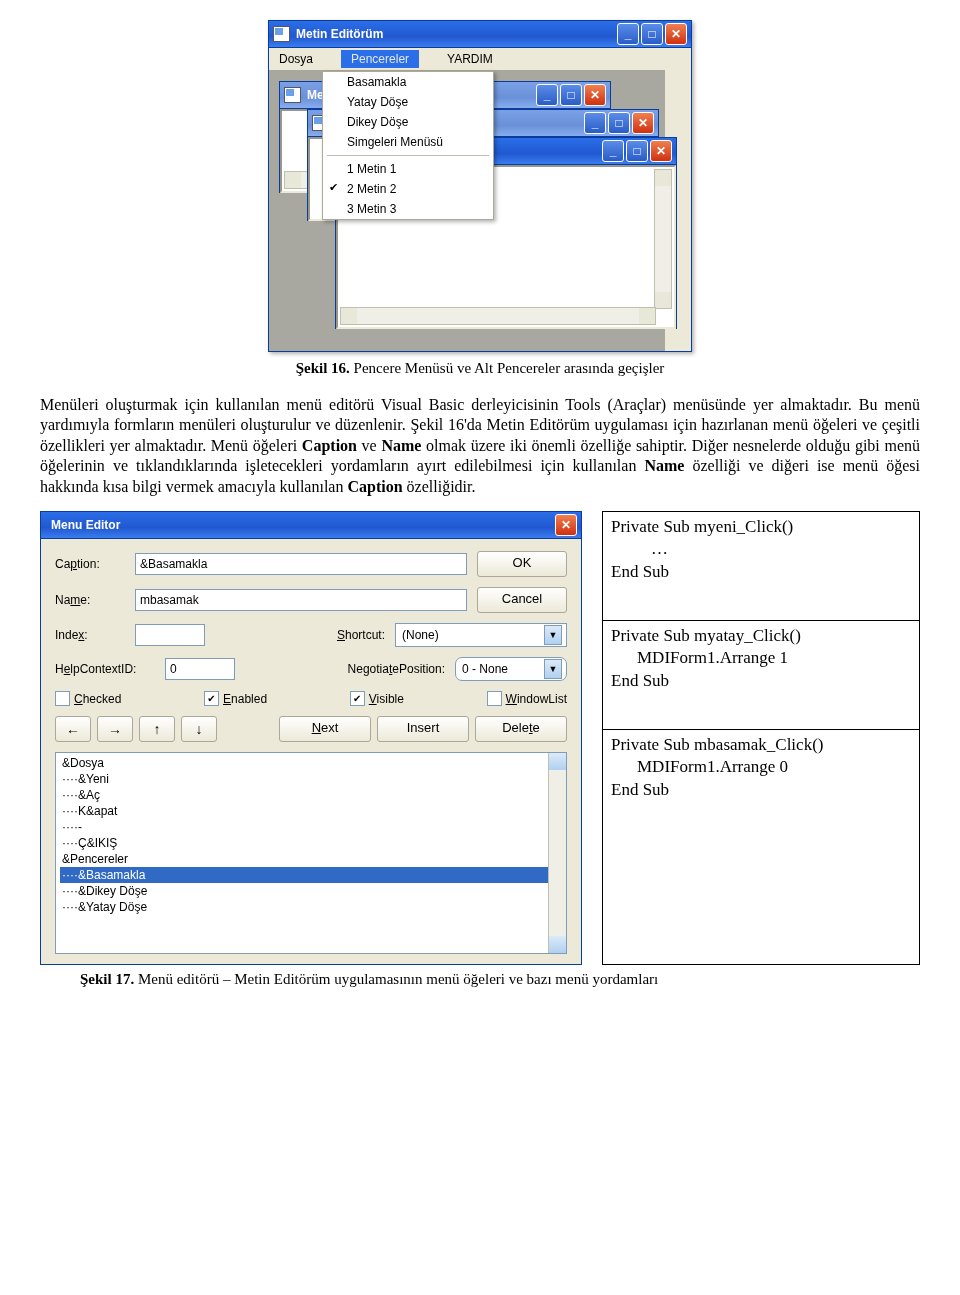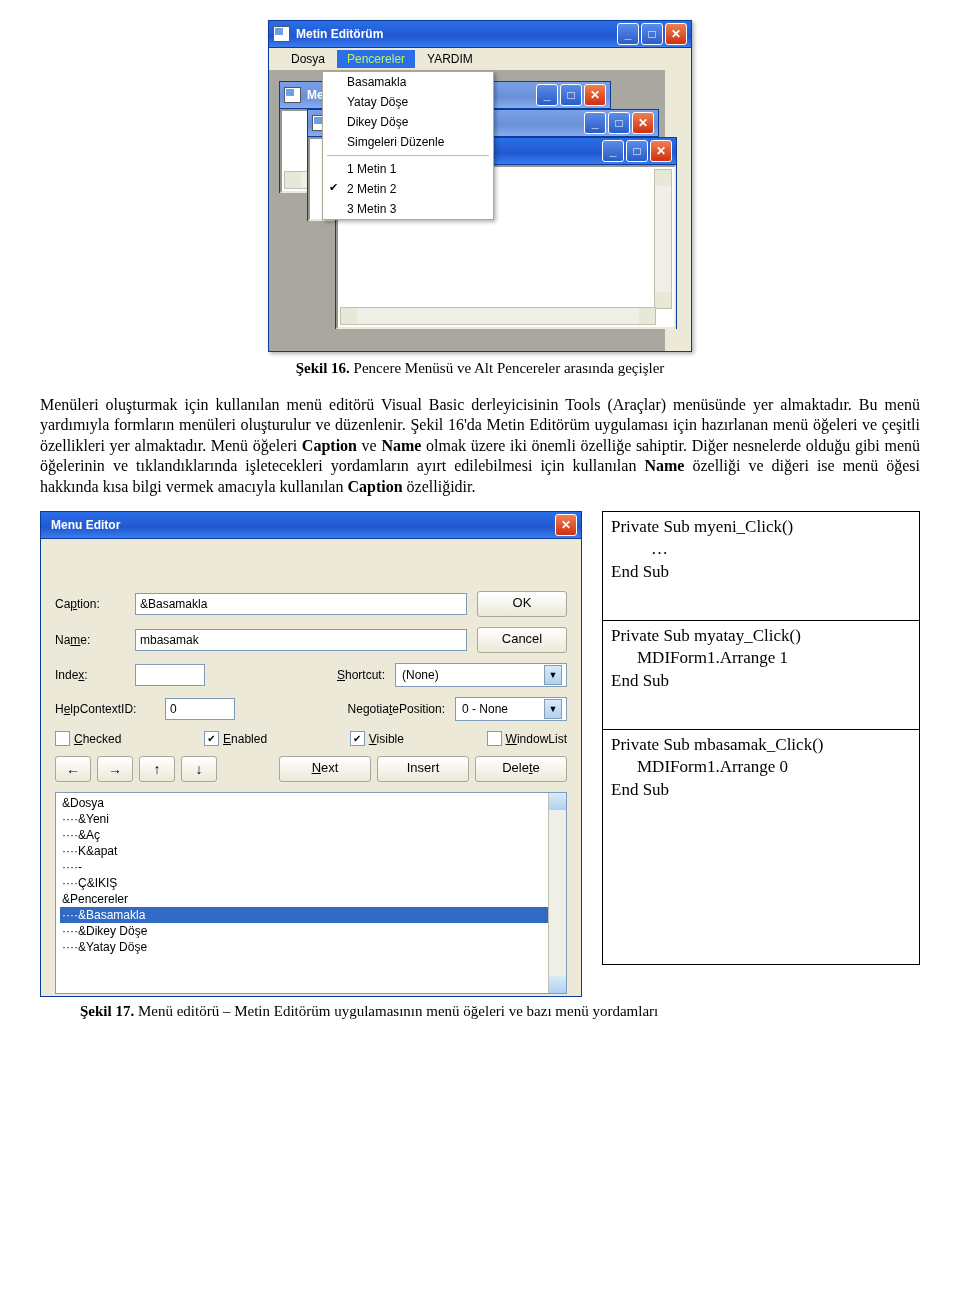--- a/index.html
+++ b/index.html
@@ -46,23 +46,23 @@
   }
   .xp-title-text { flex: 1; white-space: nowrap; overflow: hidden; }
   .xp-winbtns { display: flex; gap: 2px; }
   .xp-winbtn {
     width: 20px; height: 20px; border: 1px solid #fff;
     border-radius: 3px; display:flex; align-items:center; justify-content:center;
     font-family: Arial, sans-serif; font-size: 12px; font-weight: bold;
     color: #fff; background: linear-gradient(to bottom,#5a8ce8,#2a5cc8);
   }
   .xp-winbtn.close { background: linear-gradient(to bottom,#f08050,#d03010); }
-  .xp-menubar { background: #ece9d8; padding: 2px 12px; display:flex; gap:2px; }
+  .xp-menubar { background: #ece9d8; padding: 2px 0; display:flex; gap:18px; }
   .xp-menuitem { padding: 2px 10px; }
-  .xp-menuitem.open { background: #2a6ee8; color:#bef264; }
+  .xp-menuitem.open { background: #2a6ee8; color:#e5e5e5; }
   .mdi-client {
     background: #a8a8a0;
     position: relative;
     width: 396px; height: 280px;
     border-top: 1px solid #aca899;
   }
   .dropdown-menu {
     position: absolute;
     left: 53px; top: 0;
     width: 170px;
@@ -119,21 +119,21 @@
 
   
   .lower-row { display: flex; gap: 0; align-items: flex-start; }
   .me-window {
     width: 540px;
     border: 1px solid #0a3c9c;
     background: #ece9d8;
     font-family: Tahoma, Arial, sans-serif;
     font-size: 12px;
   }
-  .me-body { padding: 12px 14px 2px 14px; margin-top: 40px; }
+  .me-body { padding: 12px 14px 10px 14px; }
   .me-row { display: flex; align-items: center; margin-bottom: 10px; gap: 10px; }
   .me-label { width: 70px; }
   .me-input {
     flex: 1; height: 20px; border: 1px solid #7f9db9; background: #fff;
     padding: 0 4px; font-family: Tahoma, sans-serif; font-size: 12px;
   }
   .me-input.small { width: 60px; flex: none; }
   .me-btn {
     width: 88px; height: 24px;
     background: linear-gradient(to bottom,#fff,#ece9d8);
@@ -262,21 +262,21 @@
         <div class="child-body" style="height:160px;">
           <div class="vscroll"></div>
           <div class="hscroll"></div>
         </div>
       </div>
 
       <div class="dropdown-menu">
         <div class="dd-item">Basamakla</div>
         <div class="dd-item">Yatay Döşe</div>
         <div class="dd-item">Dikey Döşe</div>
-        <div class="dd-item">Simgeleri Düzenle</div>
+        <div class="dd-item">Simgeleri Menüsü</div>
         <div class="dd-sep"></div>
         <div class="dd-item">1 Metin 1</div>
         <div class="dd-item dd-check">2 Metin 2</div>
         <div class="dd-item">3 Metin 3</div>
       </div>
 
     </div>
   </div>
 </div>
 
@@ -320,21 +320,21 @@
           <span>(None)</span>
           <span class="arrow">▼</span>
         </div>
       </div>
 
       <div class="me-row">
         <span style="width:100px;">H<span class="underline">e</span>lpContextID:</span>
         <input class="me-input small" value="0" style="">
         <span style="flex:1;"></span>
         <span>Negotia<span class="underline">t</span>ePosition:</span>
-        <div class="me-select" style="width:100px;">
+        <div class="me-select" style="width:100px;border-radius:7px;">
           <span>0 - None</span>
           <span class="arrow">▼</span>
         </div>
       </div>
 
       <div class="me-row" style="gap:26px;justify-content:space-between;">
         <div class="me-chk">
           <div class="me-chkbox"></div>
           <span><span class="underline">C</span>hecked</span>
         </div>

